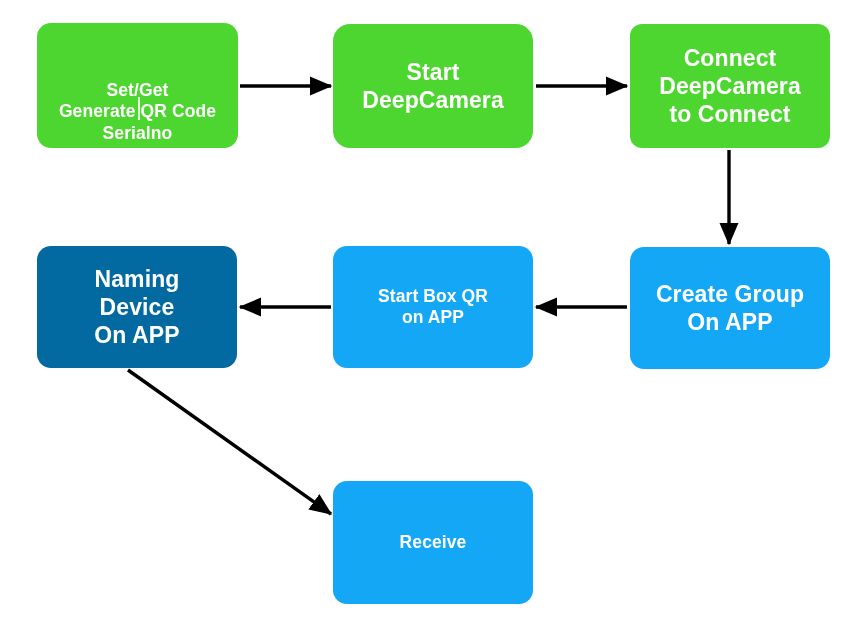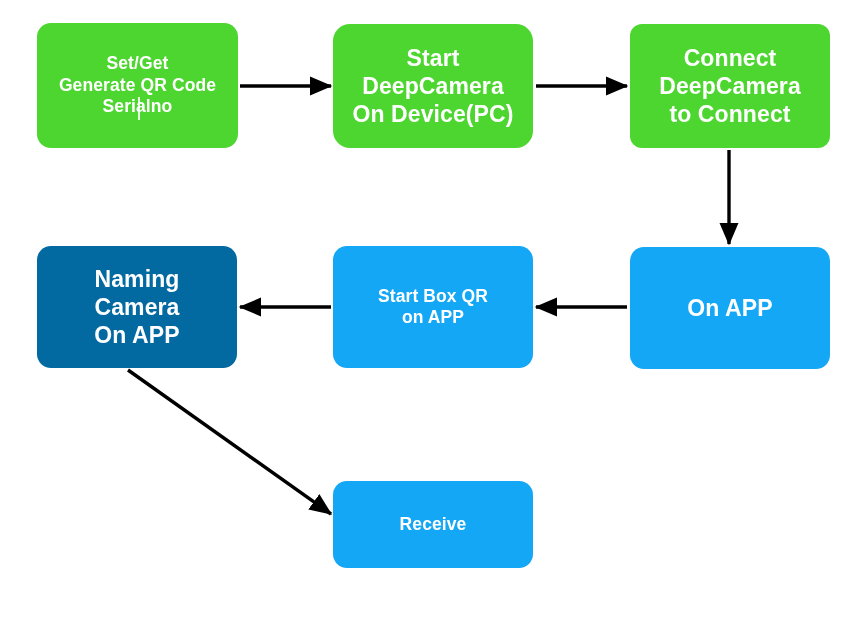--- a/index.html
+++ b/index.html
@@ -81,60 +81,60 @@
         <line x1="240" y1="86" x2="331" y2="86" stroke="#000000" marker-end="url(#arrowhead)"></line>
         <line x1="536" y1="86" x2="627" y2="86" stroke="#000000" marker-end="url(#arrowhead)"></line>
         <line x1="729" y1="150" x2="729" y2="244" stroke="#000000" marker-end="url(#arrowhead)"></line>
         <line x1="627" y1="307" x2="536" y2="307" stroke="#000000" marker-end="url(#arrowhead)"></line>
         <line x1="331" y1="307" x2="240" y2="307" stroke="#000000" marker-end="url(#arrowhead)"></line>
         <line x1="128" y1="370" x2="331" y2="514" stroke="#000000" marker-end="url(#arrowhead)"></line>
       </g>
   </svg>
 
   <div class="node-layer">
-      <div class="node green fs-sm" style="left: 37px; top: 23px; width: 201px; height: 125px; background: rgb(78, 214, 48); color: rgb(255, 255, 255);">
+      <div class="node green fs-sm" style="left: 37px; top: 23px; width: 201px; height: 125px; background: rgb(78, 214, 48); color: rgb(255, 255, 255); align-items: flex-end;">
         <span class="lines">
           <span class="ln">Set/Get</span>
           <span class="ln">Generate QR Code</span>
           <span class="ln">Serialno</span>
         </span>
       </div>
       <div class="node green fs-md" style="left: 333px; top: 24px; width: 200px; height: 124px; background: rgb(78, 214, 48); color: rgb(255, 255, 255); border-radius: 17px;">
         <span class="lines">
           <span class="ln">Start</span>
           <span class="ln">DeepCamera</span>
-          <span class="ln">On Device(PC)</span>
         </span>
       </div>
       <div class="node green fs-md" style="left: 630px; top: 24px; width: 200px; height: 124px; background: rgb(78, 214, 48); color: rgb(255, 255, 255); border-radius: 12px;">
         <span class="lines">
           <span class="ln">Connect</span>
           <span class="ln">DeepCamera</span>
           <span class="ln">to Connect</span>
         </span>
       </div>
       <div class="node blue fs-md" style="left: 630px; top: 247px; width: 200px; height: 122px; background: rgb(20, 167, 245); color: rgb(255, 255, 255);">
         <span class="lines">
+          <span class="ln">Create Group</span>
           <span class="ln">On APP</span>
         </span>
       </div>
       <div class="node blue fs-sm" style="left: 333px; top: 246px; width: 200px; height: 122px; background: rgb(20, 167, 245); color: rgb(255, 255, 255);">
         <span class="lines">
           <span class="ln">Start Box QR</span>
           <span class="ln">on APP</span>
         </span>
       </div>
       <div class="node blue fs-md" style="left: 37px; top: 246px; width: 200px; height: 122px; background: #0369a1; color: rgb(255, 255, 255);">
         <span class="lines">
           <span class="ln">Naming</span>
-          <span class="ln">Camera</span>
+          <span class="ln">Device</span>
           <span class="ln">On APP</span>
         </span>
       </div>
-      <div class="node blue fs-sm" style="left: 333px; top: 481px; width: 200px; height: 87px; background: rgb(20, 167, 245); color: rgb(255, 255, 255);">
+      <div class="node blue fs-sm" style="left: 333px; top: 481px; width: 200px; height: 123px; background: rgb(20, 167, 245); color: rgb(255, 255, 255);">
         <span class="lines">
           <span class="ln">Receive</span>
         </span>
       </div>
     </div>
 
   <div class="caret" style="left: 138px; top: 97px;"></div>
 
 </div>
 

